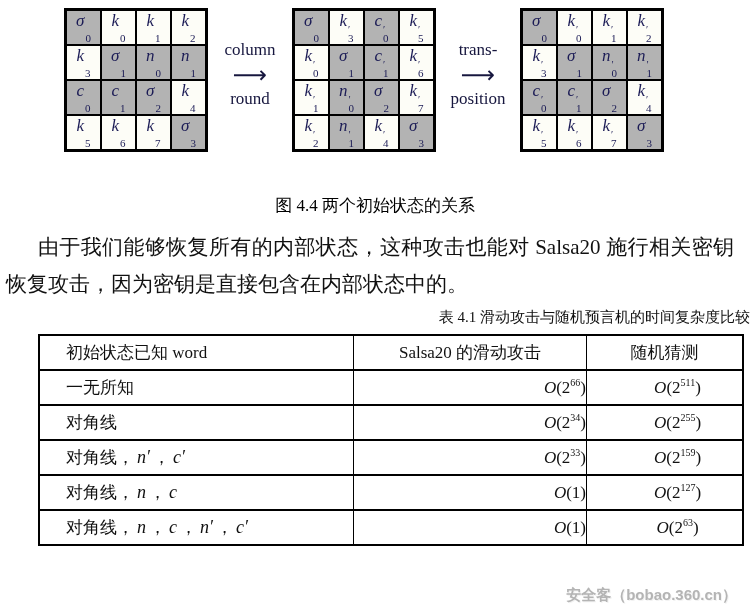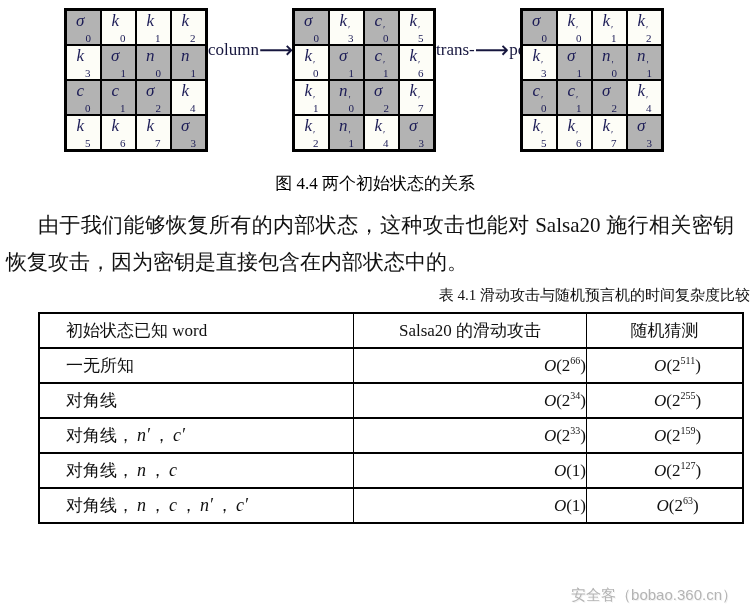--- a/index.html
+++ b/index.html
@@ -17,26 +17,26 @@
     font-size:17px;color:#1b1b55;font-family:"Liberation Serif",serif;
   }
   table.mx td.g{background:#b3b3b3}
   table.mx td.w{background:#fdfdf7}
   .sym i{font-style:italic}
   .stk{display:inline-flex;flex-direction:column;align-items:flex-start;line-height:1;vertical-align:-7px;margin-left:1px}
   .pr{font-size:10px;height:8px;display:block}
   .sb{font-size:11px;display:block}
 
   .arrow{
-    width:84px;display:flex;align-items:center;
+    width:84px;display:flex;flex-direction:column;align-items:center;
     margin-top:30px;color:#16163e;font-size:17px;line-height:1.45;
   }
   .arrow .glyph{font-size:24px;line-height:22px;margin:1px 0;font-family:"DejaVu Sans",sans-serif}
 
-  .figcap{text-align:center;font-size:17px;margin-top:20px;color:#000}
+  .figcap{text-align:center;font-size:17px;margin-top:42px;color:#000}
 
   
   .bodytext{margin:12px 16px 0 6px;font-size:21px;line-height:37px;text-align:justify}
   .p1{text-indent:32px;margin:0}
   .p2{text-indent:38px;margin:0}
 
   
   .tabcap{text-align:right;font-size:15px;margin-top:5px}
   table.cmp{
     border-collapse:collapse;margin:7px 0 0 38px;width:674px;
@@ -54,21 +54,21 @@
   th.c2,th.c3{text-align:center}
   td.c2{padding-left:30px !important;text-align:right}
   td.c3{padding-left:26px !important;text-align:center}
   table.cmp sup{font-size:10px;line-height:0}
   table.cmp i{font-style:italic}
   .mi{font-style:italic;padding:0 3px;font-size:18px}
 
   
   .wm{
     position:absolute;right:13px;bottom:7px;color:#b4b4b4;font-size:15px;
-    font-family:"Liberation Sans",sans-serif;text-shadow:1px 1px 0 #f2f2f2;
+    font-family:"Liberation Sans",sans-serif;text-shadow:1px 1px 0 #f2f2f2;font-weight:bold;
   }
 </style>
 </head>
 <body>
 
 <div class="figure">
   <div>
       <table class="mx">
         <tbody>
           <tr>

